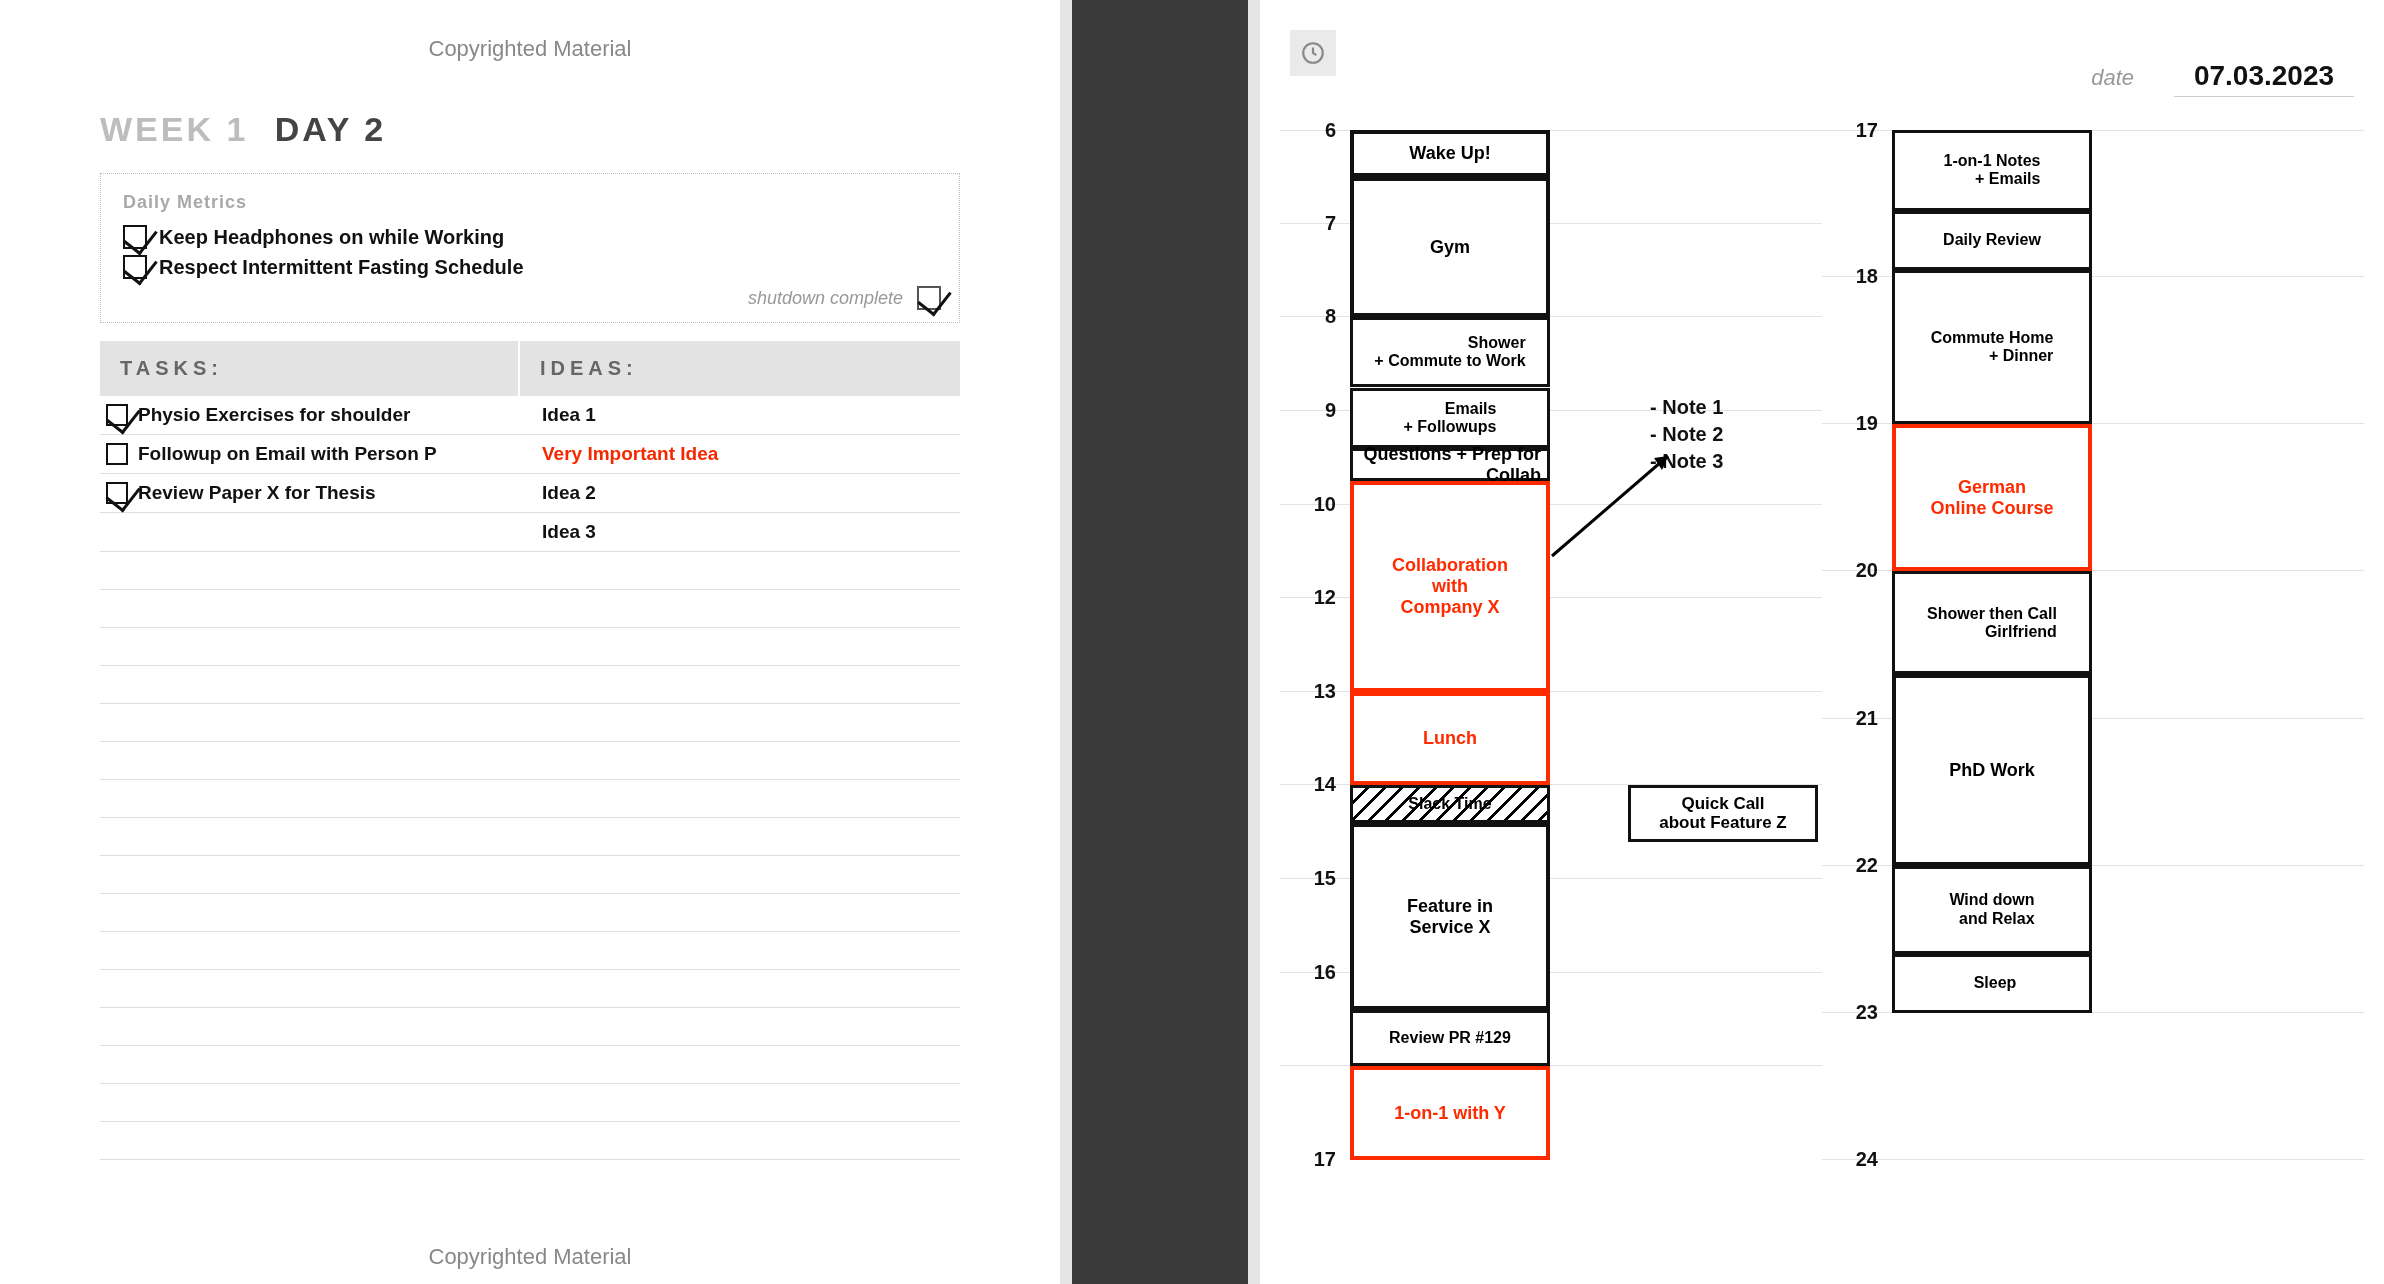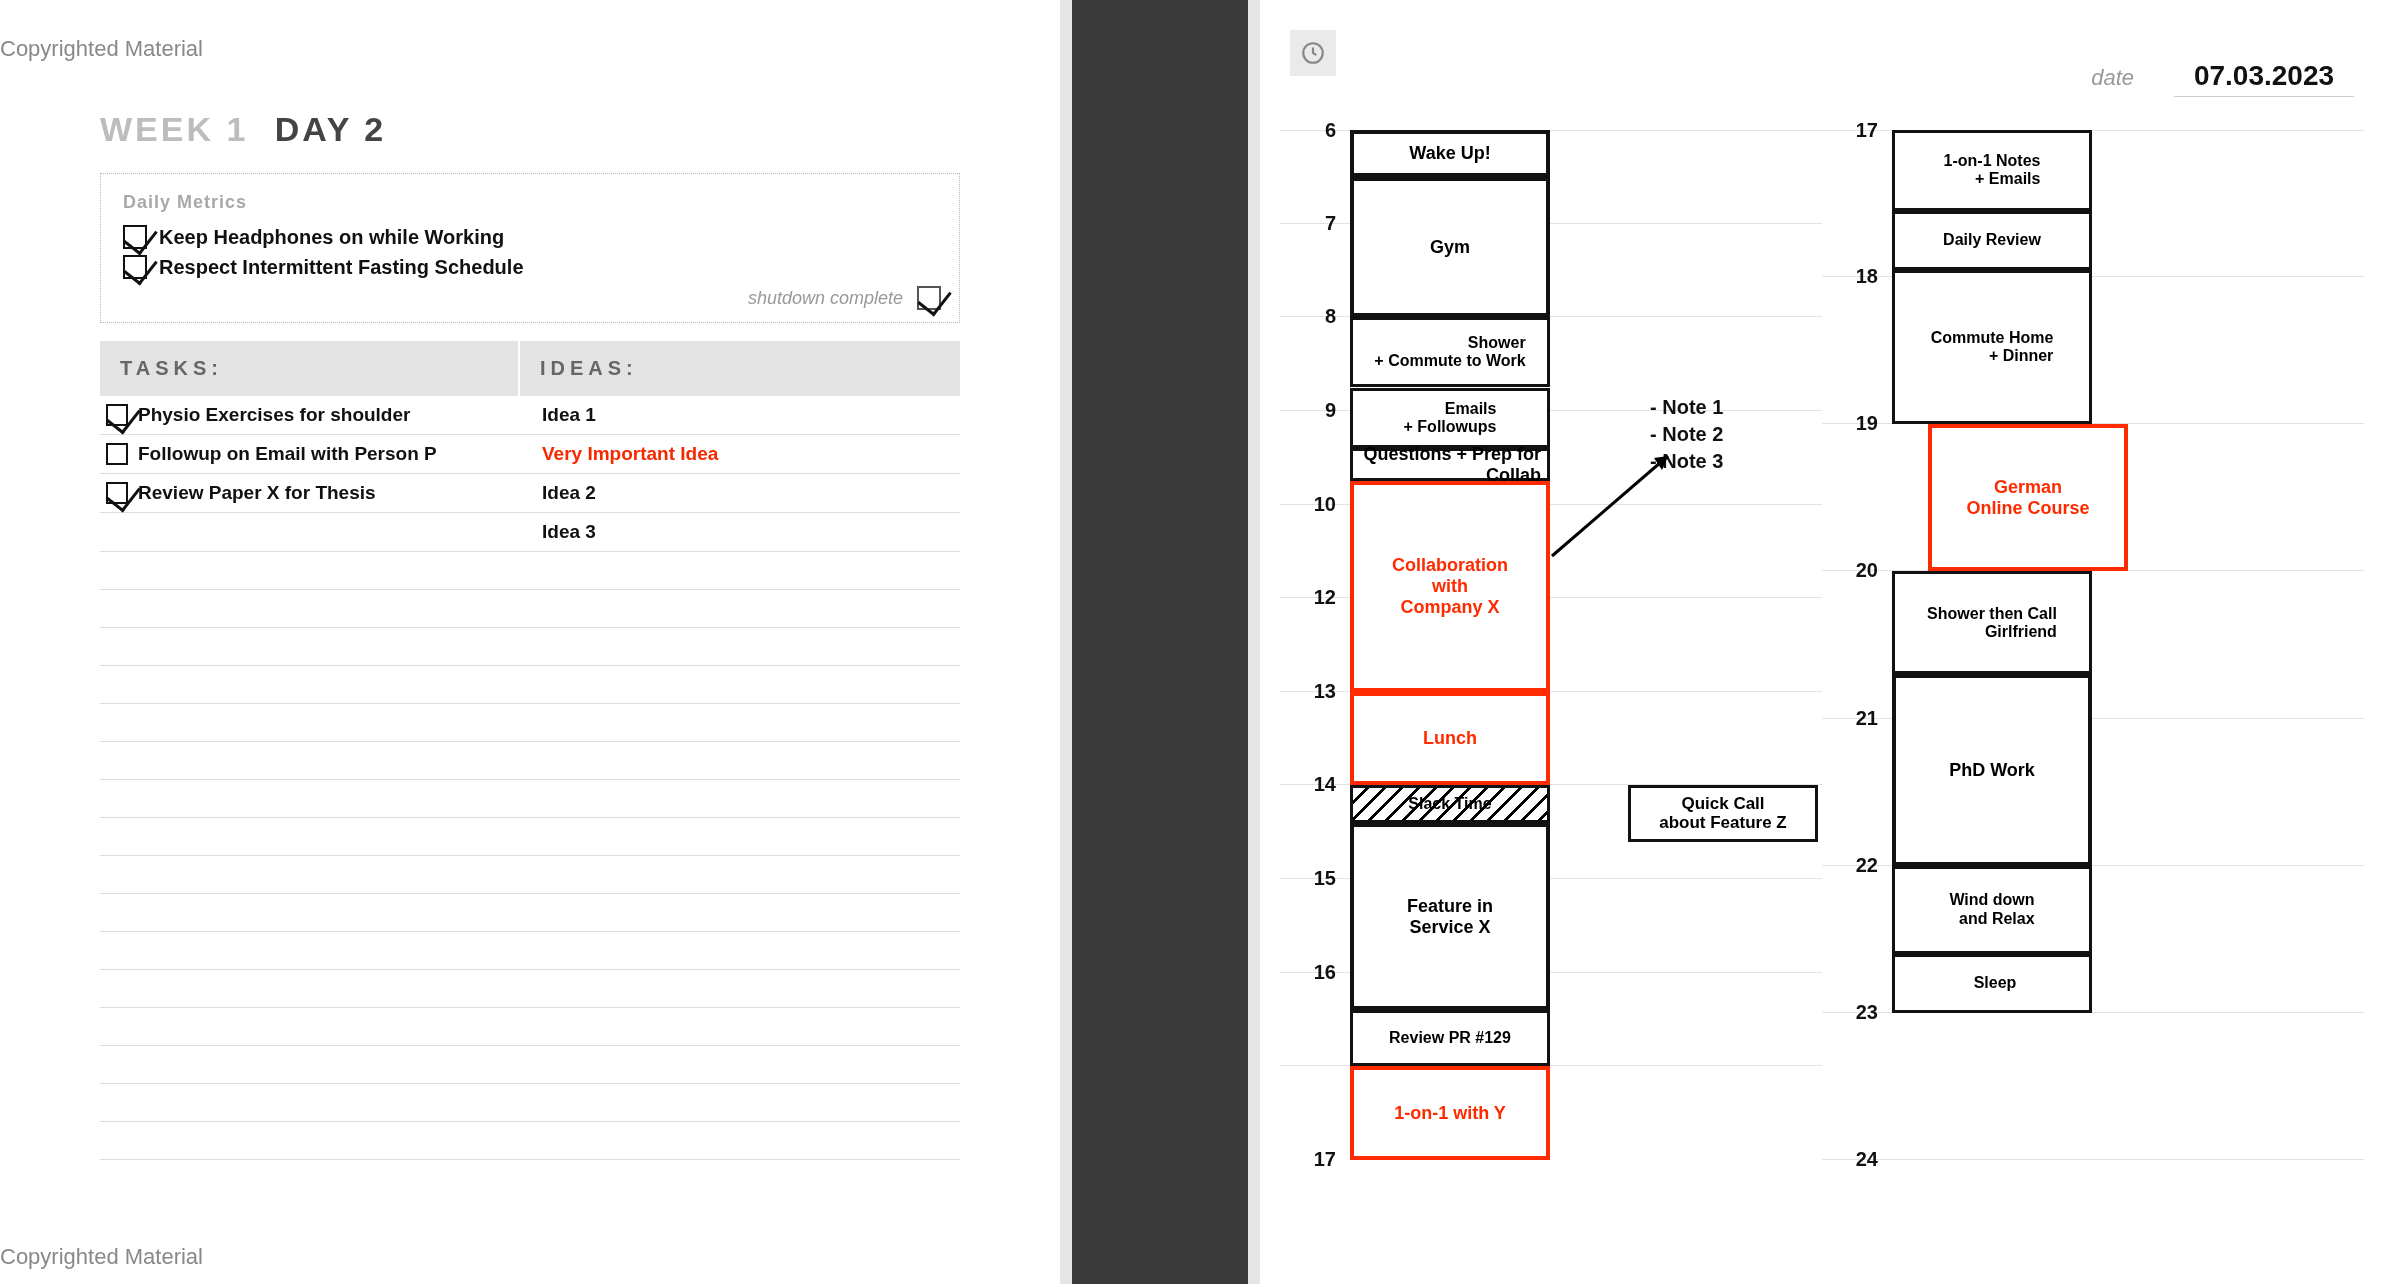--- a/index.html
+++ b/index.html
@@ -28,20 +28,21 @@
   }
   .right-page {
     width: 1124px;
     height: 1284px;
     background: #fff;
     position: relative;
   }
   .copy-top, .copy-bot {
     position: absolute;
     left: 0; right: 0;
+    text-align: center;
     color: #888;
     font-size: 22px;
   }
   .copy-top { top: 36px; }
   .copy-bot { bottom: 14px; }
   .week-day {
     margin-top: 70px;
     font-size: 34px;
     letter-spacing: 3px;
     font-weight: 700;
@@ -449,21 +450,21 @@
         <div class="blocks">
           <div class="block thin" style="top: 0px; height: 80.9286px;">
             <span>1-on-1 Notes<br>+ Emails</span>
           </div>
           <div class="block thin" style="top: 80.9286px; height: 58.8571px;">
             <span>Daily Review</span>
           </div>
           <div class="block thin" style="top: 139.786px; height: 154.5px;">
             <span>Commute Home<br>+ Dinner</span>
           </div>
-          <div class="block red" style="top: 294.286px; height: 147.143px; margin-left: 36px;">
+          <div class="block red" style="top: 294.286px; height: 147.143px;">
             <span>German<br>Online Course</span>
           </div>
           <div class="block thin" style="top: 441.429px; height: 103px;">
             <span>Shower then Call<br>Girlfriend</span>
           </div>
           <div class="block" style="top: 544.429px; height: 191.286px;">
             <span>PhD Work</span>
           </div>
           <div class="block thin" style="top: 735.714px; height: 88.2857px;">
             <span>Wind down<br>and Relax</span>

